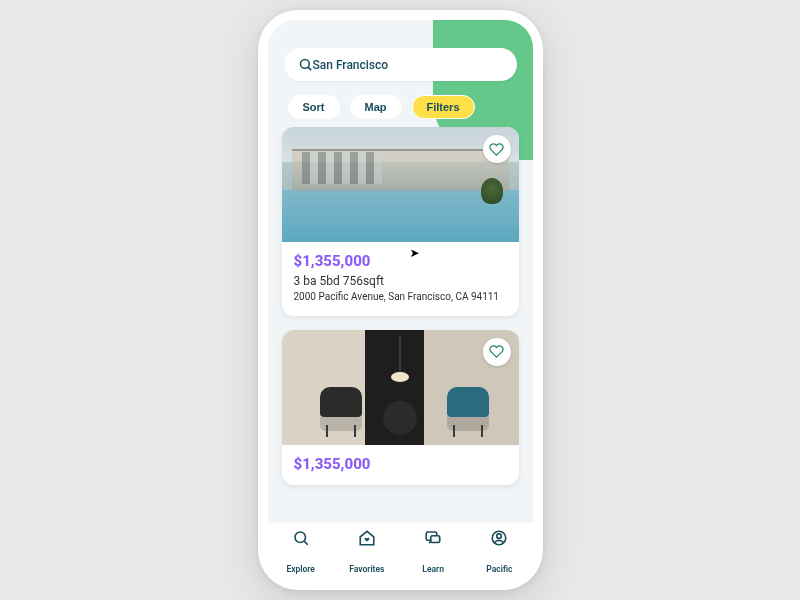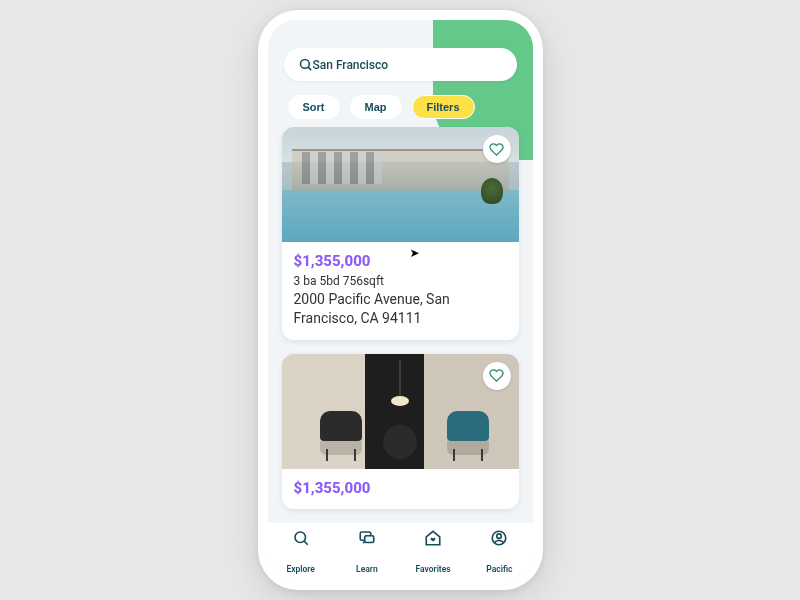--- a/index.html
+++ b/index.html
@@ -198,21 +198,21 @@
     font-size: 15px;
     font-weight: 800;
     color: #8b5cf6;
   }
   .specs {
     font-size: 12px;
     color: #333;
     margin-top: 4px;
   }
   .address {
-    font-size: 14px;
+    font-size: 10px;
     color: #333;
     margin-top: 2px;
     line-height: 1.35;
   }
   .cursor {
     position:absolute; top: 4px; left: 128px;
     font-size: 12px; color:#000;
     pointer-events:none;
   }
   .bottom-nav {
@@ -310,32 +310,32 @@
     <div class="bottom-nav">
       <div class="nav-item">
         <svg width="18" height="18" viewBox="0 0 24 24" fill="none" stroke="#1a4d5c" stroke-width="2.2">
             <circle cx="11" cy="11" r="7"></circle>
             <line x1="21" y1="21" x2="16.2" y2="16.2"></line>
           </svg>
         <span>Explore</span>
       </div>
       <div class="nav-item">
         <svg width="18" height="18" viewBox="0 0 24 24" fill="none" stroke="#1a4d5c" stroke-width="2.2">
+            <path d="M3 10.5 12 3l9 7.5V21H3z"></path>
+            <path d="M12 12.5c.8-1 2.3-1 3 0 .7 1-.2 2.2-3 4-2.8-1.8-3.7-3-3-4 .7-1 2.2-1 3 0z" fill="#1a4d5c" stroke="none"></path>
+          </svg>
+        <span>Favorites</span>
+      </div>
+      <div class="nav-item">
+        <svg width="18" height="18" viewBox="0 0 24 24" fill="none" stroke="#1a4d5c" stroke-width="2.2">
             <rect x="3" y="4" width="14" height="11" rx="2"></rect>
             <path d="M7 19l3-4"></path>
             <rect x="9" y="9" width="12" height="9" rx="2" fill="#f1f5f8"></rect>
           </svg>
         <span>Learn</span>
-      </div>
-      <div class="nav-item">
-        <svg width="18" height="18" viewBox="0 0 24 24" fill="none" stroke="#1a4d5c" stroke-width="2.2">
-            <path d="M3 10.5 12 3l9 7.5V21H3z"></path>
-            <path d="M12 12.5c.8-1 2.3-1 3 0 .7 1-.2 2.2-3 4-2.8-1.8-3.7-3-3-4 .7-1 2.2-1 3 0z" fill="#1a4d5c" stroke="none"></path>
-          </svg>
-        <span>Favorites</span>
       </div>
       <div class="nav-item">
         <svg width="18" height="18" viewBox="0 0 24 24" fill="none" stroke="#1a4d5c" stroke-width="2.2">
             <circle cx="12" cy="12" r="9"></circle>
             <circle cx="12" cy="9.5" r="3"></circle>
             <path d="M5.8 19c1.3-2.6 4-3.7 6.2-3.7s4.9 1.1 6.2 3.7"></path>
           </svg>
         <span>Pacific</span>
       </div>
     </div>

